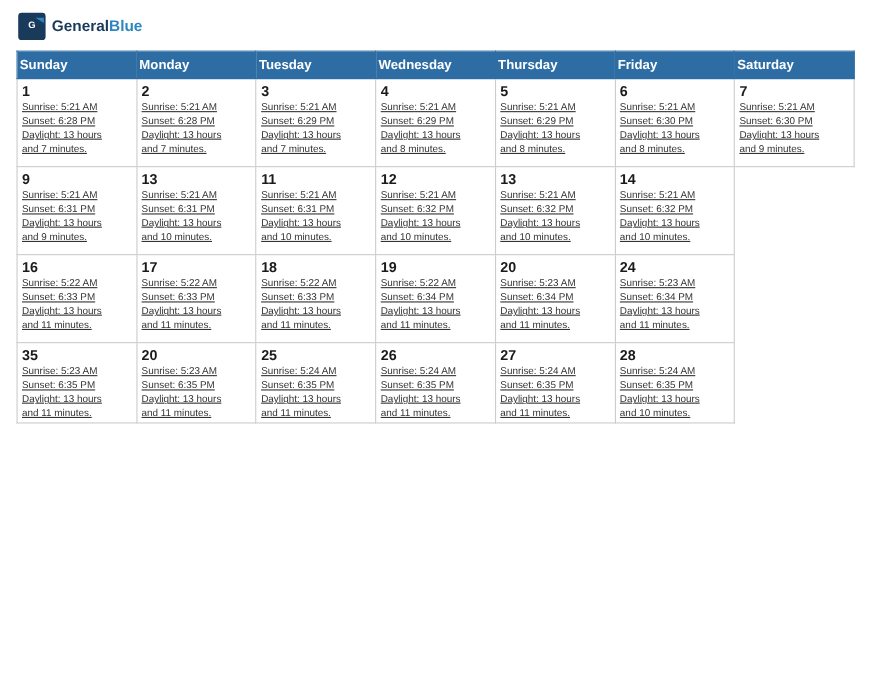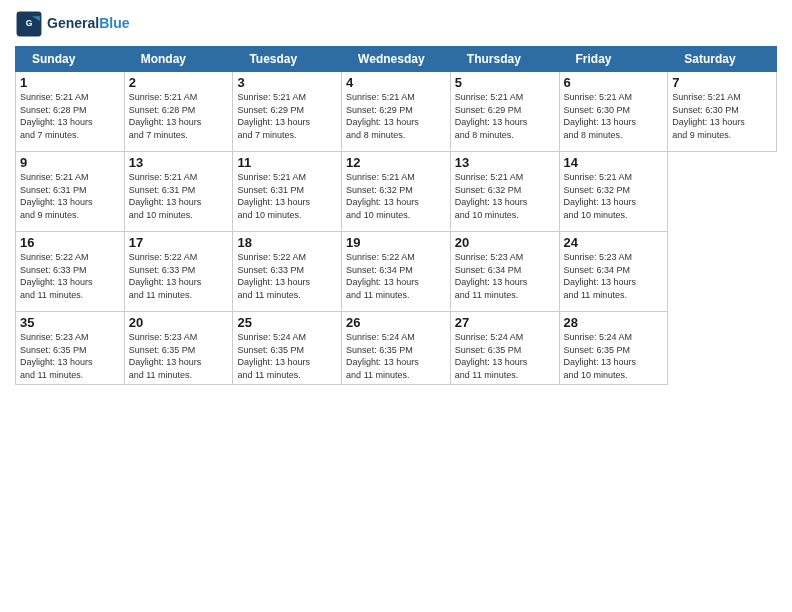--- a/index.html
+++ b/index.html
@@ -55,21 +55,21 @@
     table {
       width: 100%;
       border-collapse: collapse;
       table-layout: fixed;
     }
     thead tr th {
       background: #2e6da4;
       color: #fff;
       font-size: 12px;
       font-weight: bold;
-      padding: 5px 16px;
+      padding: 5px 2px;
       text-align: left;
       border: 1px solid #2e6da4;
     }
     tbody tr td {
       border: 1px solid #ccc;
       vertical-align: top;
       padding: 3px 4px;
       font-size: 9.5px;
       color: #222;
       background: #fff;
@@ -85,20 +85,21 @@
       font-size: 13px;
       font-weight: bold;
       color: #1a1a1a;
       display: block;
       margin-bottom: 1px;
     }
     .day-info {
       font-size: 9px;
       color: #333;
       line-height: 1.4;
+      text-decoration: underline;
     }
   </style>
 </head>
 <body>
 
 <div class="page">
   <div class="header">
     <div class="logo">
       <svg class="logo-icon" viewBox="0 0 36 36">
         <rect x="2" y="2" width="32" height="32" rx="4" fill="#1a3a5c"></rect>

